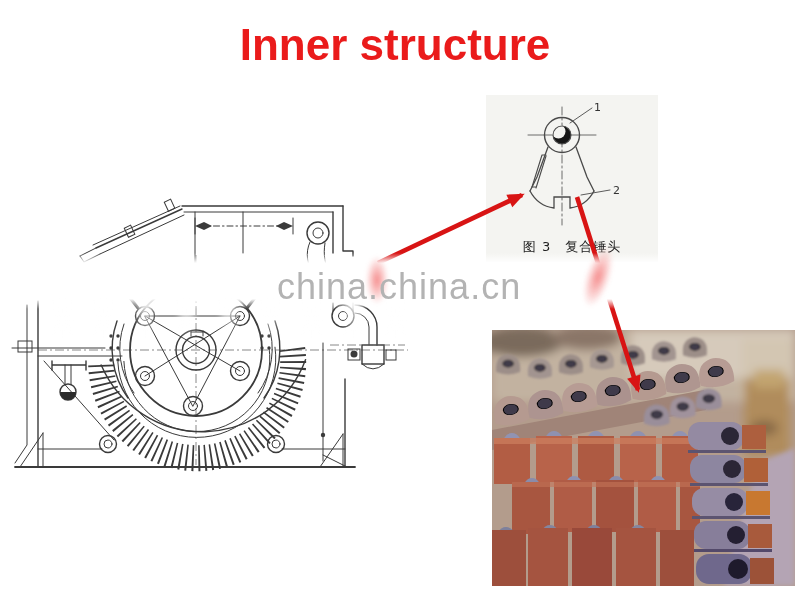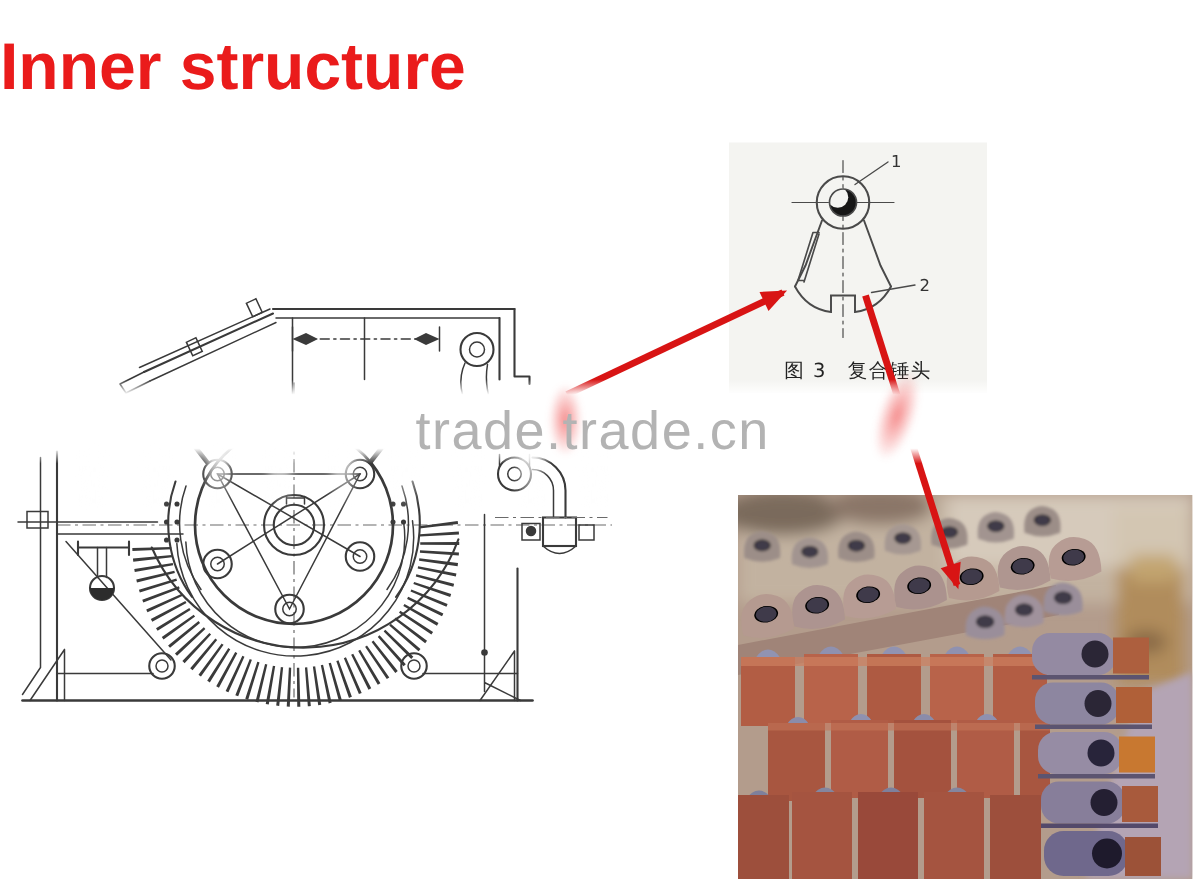--- a/index.html
+++ b/index.html
@@ -1,20 +1,20 @@
 <!DOCTYPE html>
 <html><head>
 <meta charset="utf-8">
 <style>
   html,body{margin:0;padding:0;}
   body{width:800px;height:589px;background:#ffffff;overflow:hidden;position:relative;
        font-family:"Liberation Sans", sans-serif;}
   .slide{position:absolute;inset:0;width:800px;height:589px;background:#fff;}
 
-  .title{position:absolute;top:20px;left:0;width:790px;text-align:left;
+  .title{position:absolute;top:20px;left:0;width:790px;text-align:center;
          font-size:44px;font-weight:bold;letter-spacing:0px;color:#ea1b1b;z-index:3;}
 
   .machine{position:absolute;left:10px;top:193px;width:405px;height:285px;z-index:1;}
   .machine .ln{stroke:#3a3a3a;fill:none;stroke-linecap:round;}
   .machine .thin{stroke-width:1;}
   .machine .mid{stroke-width:1.4;}
   .machine .thick{stroke-width:1.8;}
   .machine .cl{stroke:#6a6a6a;stroke-width:0.8;stroke-dasharray:9 3 2 3;fill:none;}
 
   .panel{position:absolute;left:486px;top:95px;width:172px;height:167px;
@@ -342,15 +342,15 @@
   <div class="streak" style="left:179px"></div>
   <div class="streak" style="left:221px"></div>
   <div class="streak" style="left:263px"></div>
   <div class="streak" style="left:304px"></div>
   <div class="streak" style="left:346px"></div>
   <div class="streak" style="left:388px"></div>
 
   <div class="glow" style="left:366px;top:256px;width:22px;height:48px"></div>
   <div class="glow" style="left:586px;top:246px;width:24px;height:62px;transform:rotate(18deg)"></div>
 
-  <div class="wm-text">trade.trade.cn</div>
+  <div class="wm-text">china.china.cn</div>
 
 </div>
 
 </body></html>

